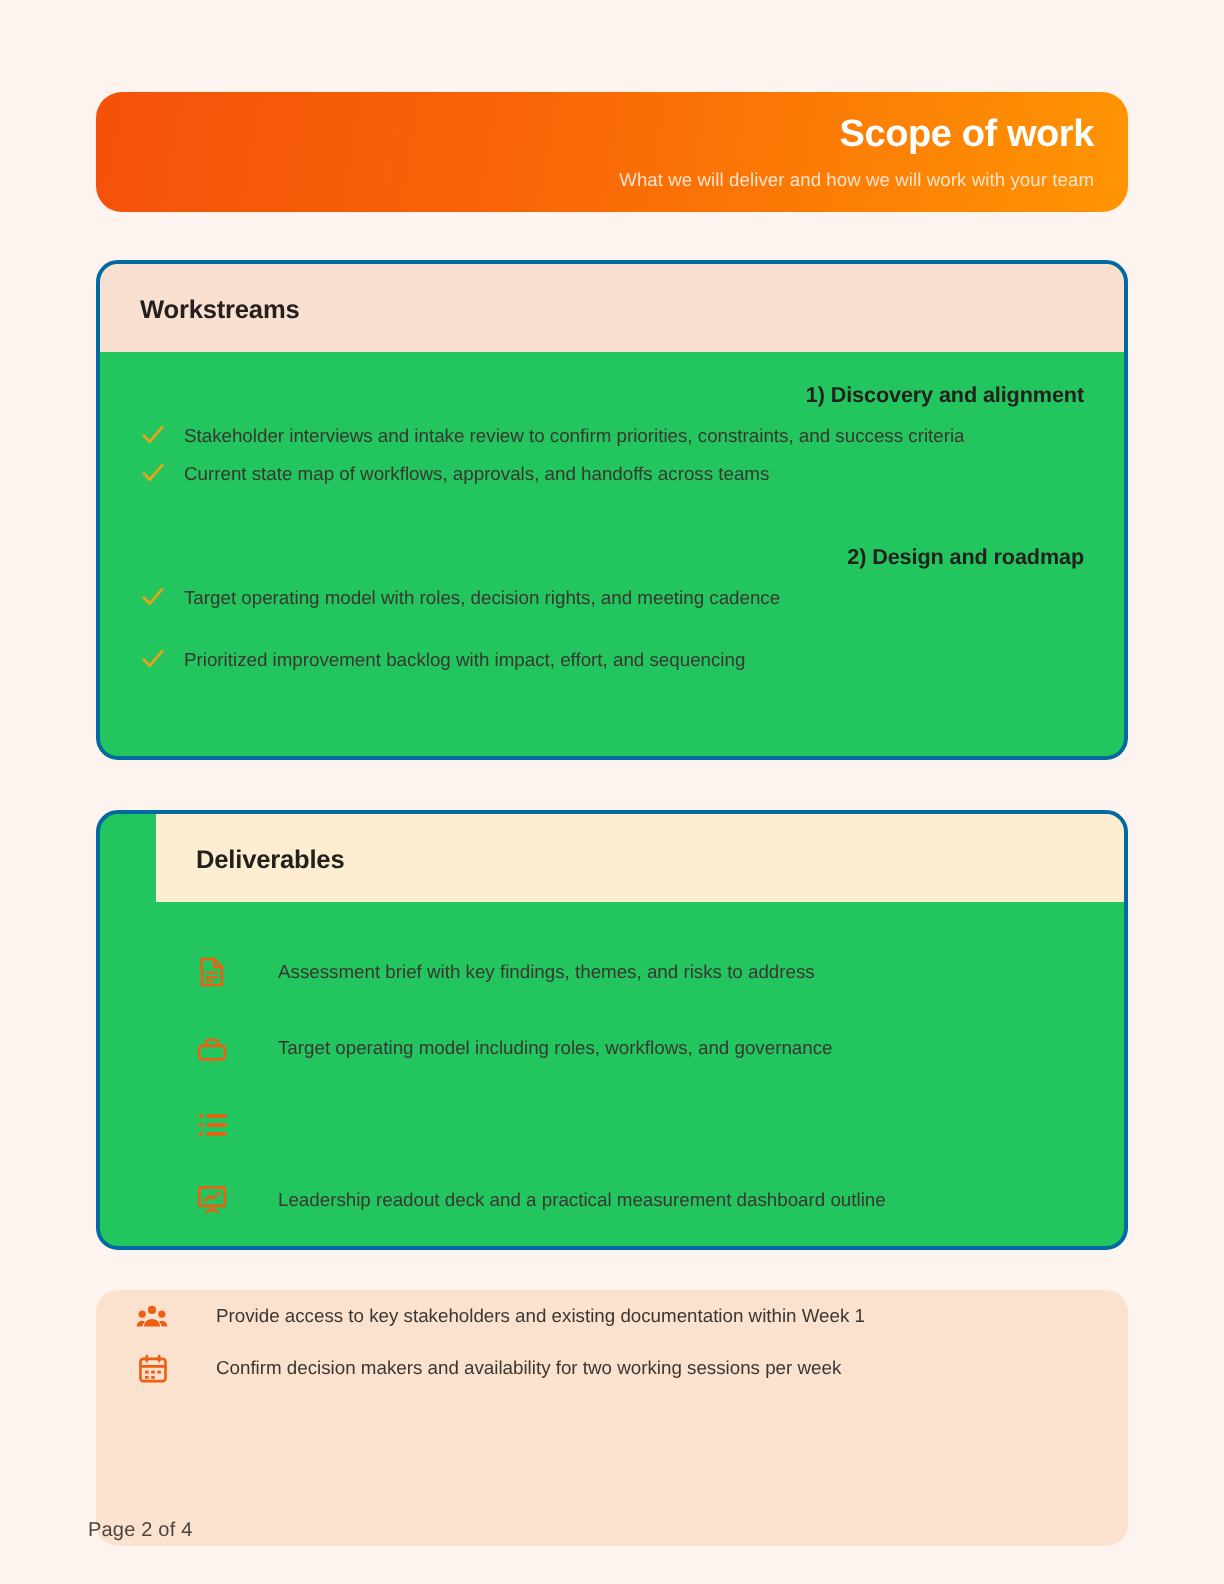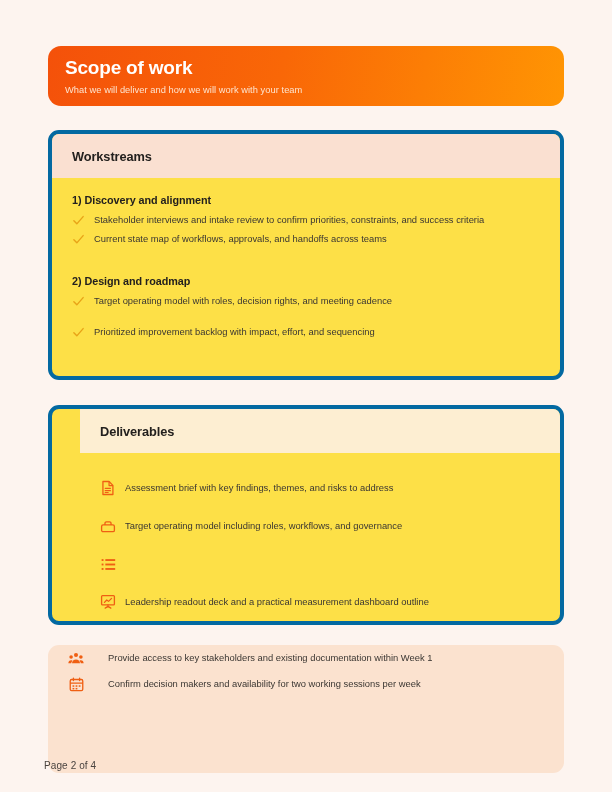--- a/index.html
+++ b/index.html
@@ -12,20 +12,21 @@
     background: #fdf4ef;
     font-family: "Liberation Sans", sans-serif;
     position: relative;
     overflow: hidden;
     -webkit-font-smoothing: antialiased;
   }
   .page {
     position: absolute;
     inset: 0;
     padding: 0;
+    text-align: right;
   }
 
   
   .hero {
     position: absolute;
     left: 48px;
     top: 46px;
     width: 516px;
     height: 60px;
     border-radius: 13px;
@@ -50,22 +51,22 @@
   }
 
   
   .card {
     position: absolute;
     left: 48px;
     width: 516px;
     border-radius: 11px;
     box-sizing: border-box;
     overflow: hidden;
-    background: #fde047;
-    border: 4px solid #0369a1;
+    background: #22c55e;
+    border: 2px solid #0369a1;
   }
   .card-head {
     height: 44px;
     display: flex;
     align-items: center;
     padding: 0 20px;
     box-sizing: border-box;
   }
   .card-head.peach { background: #fae0d1; }
   .card-head.cream { background: #fdeed2; }
@@ -107,21 +108,21 @@
     line-height: 15.5px;
     color: #3a3632;
     max-width: 455px;
   }
 
   
   #card-deliverables { top: 405px; height: 220px; padding-left: 28px; }
   .dl-item {
     display: flex;
     align-items: center;
-    gap: 9px;
+    gap: 25px;
     height: 38px;
   }
   .dl-icon {
     flex: 0 0 auto;
     width: 16px;
     height: 18px;
     display: flex;
     align-items: center;
     justify-content: center;
   }

